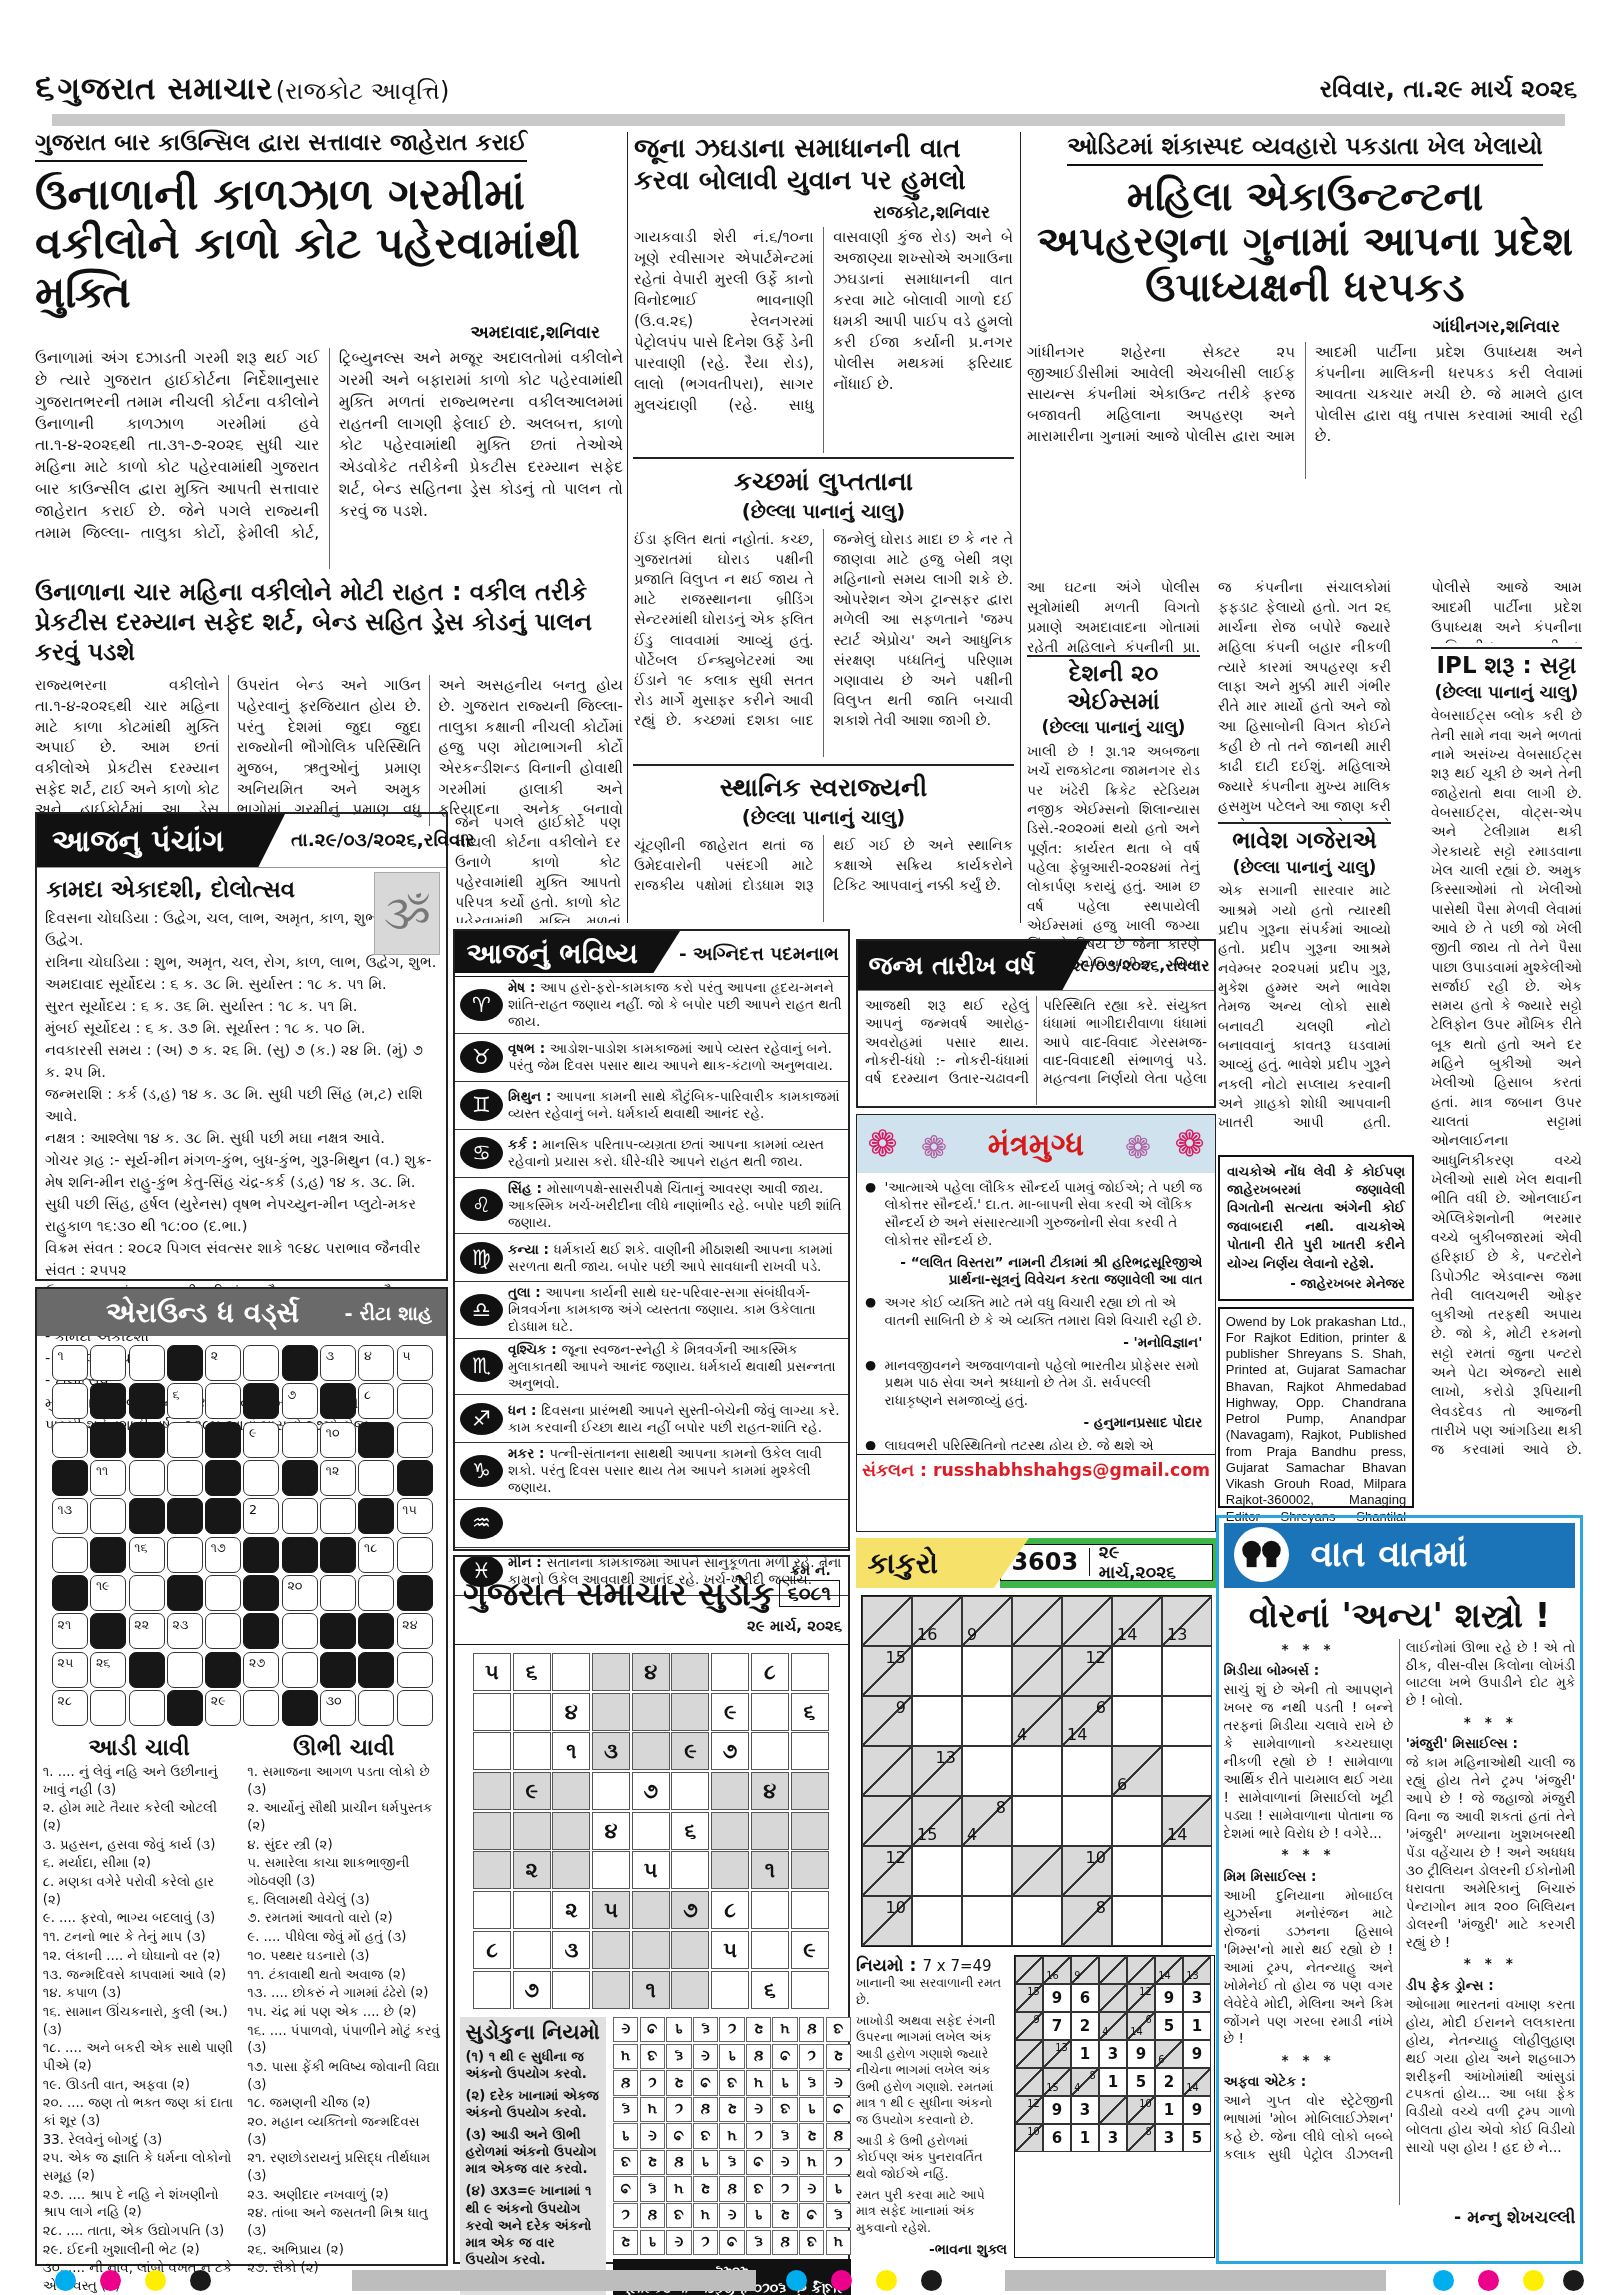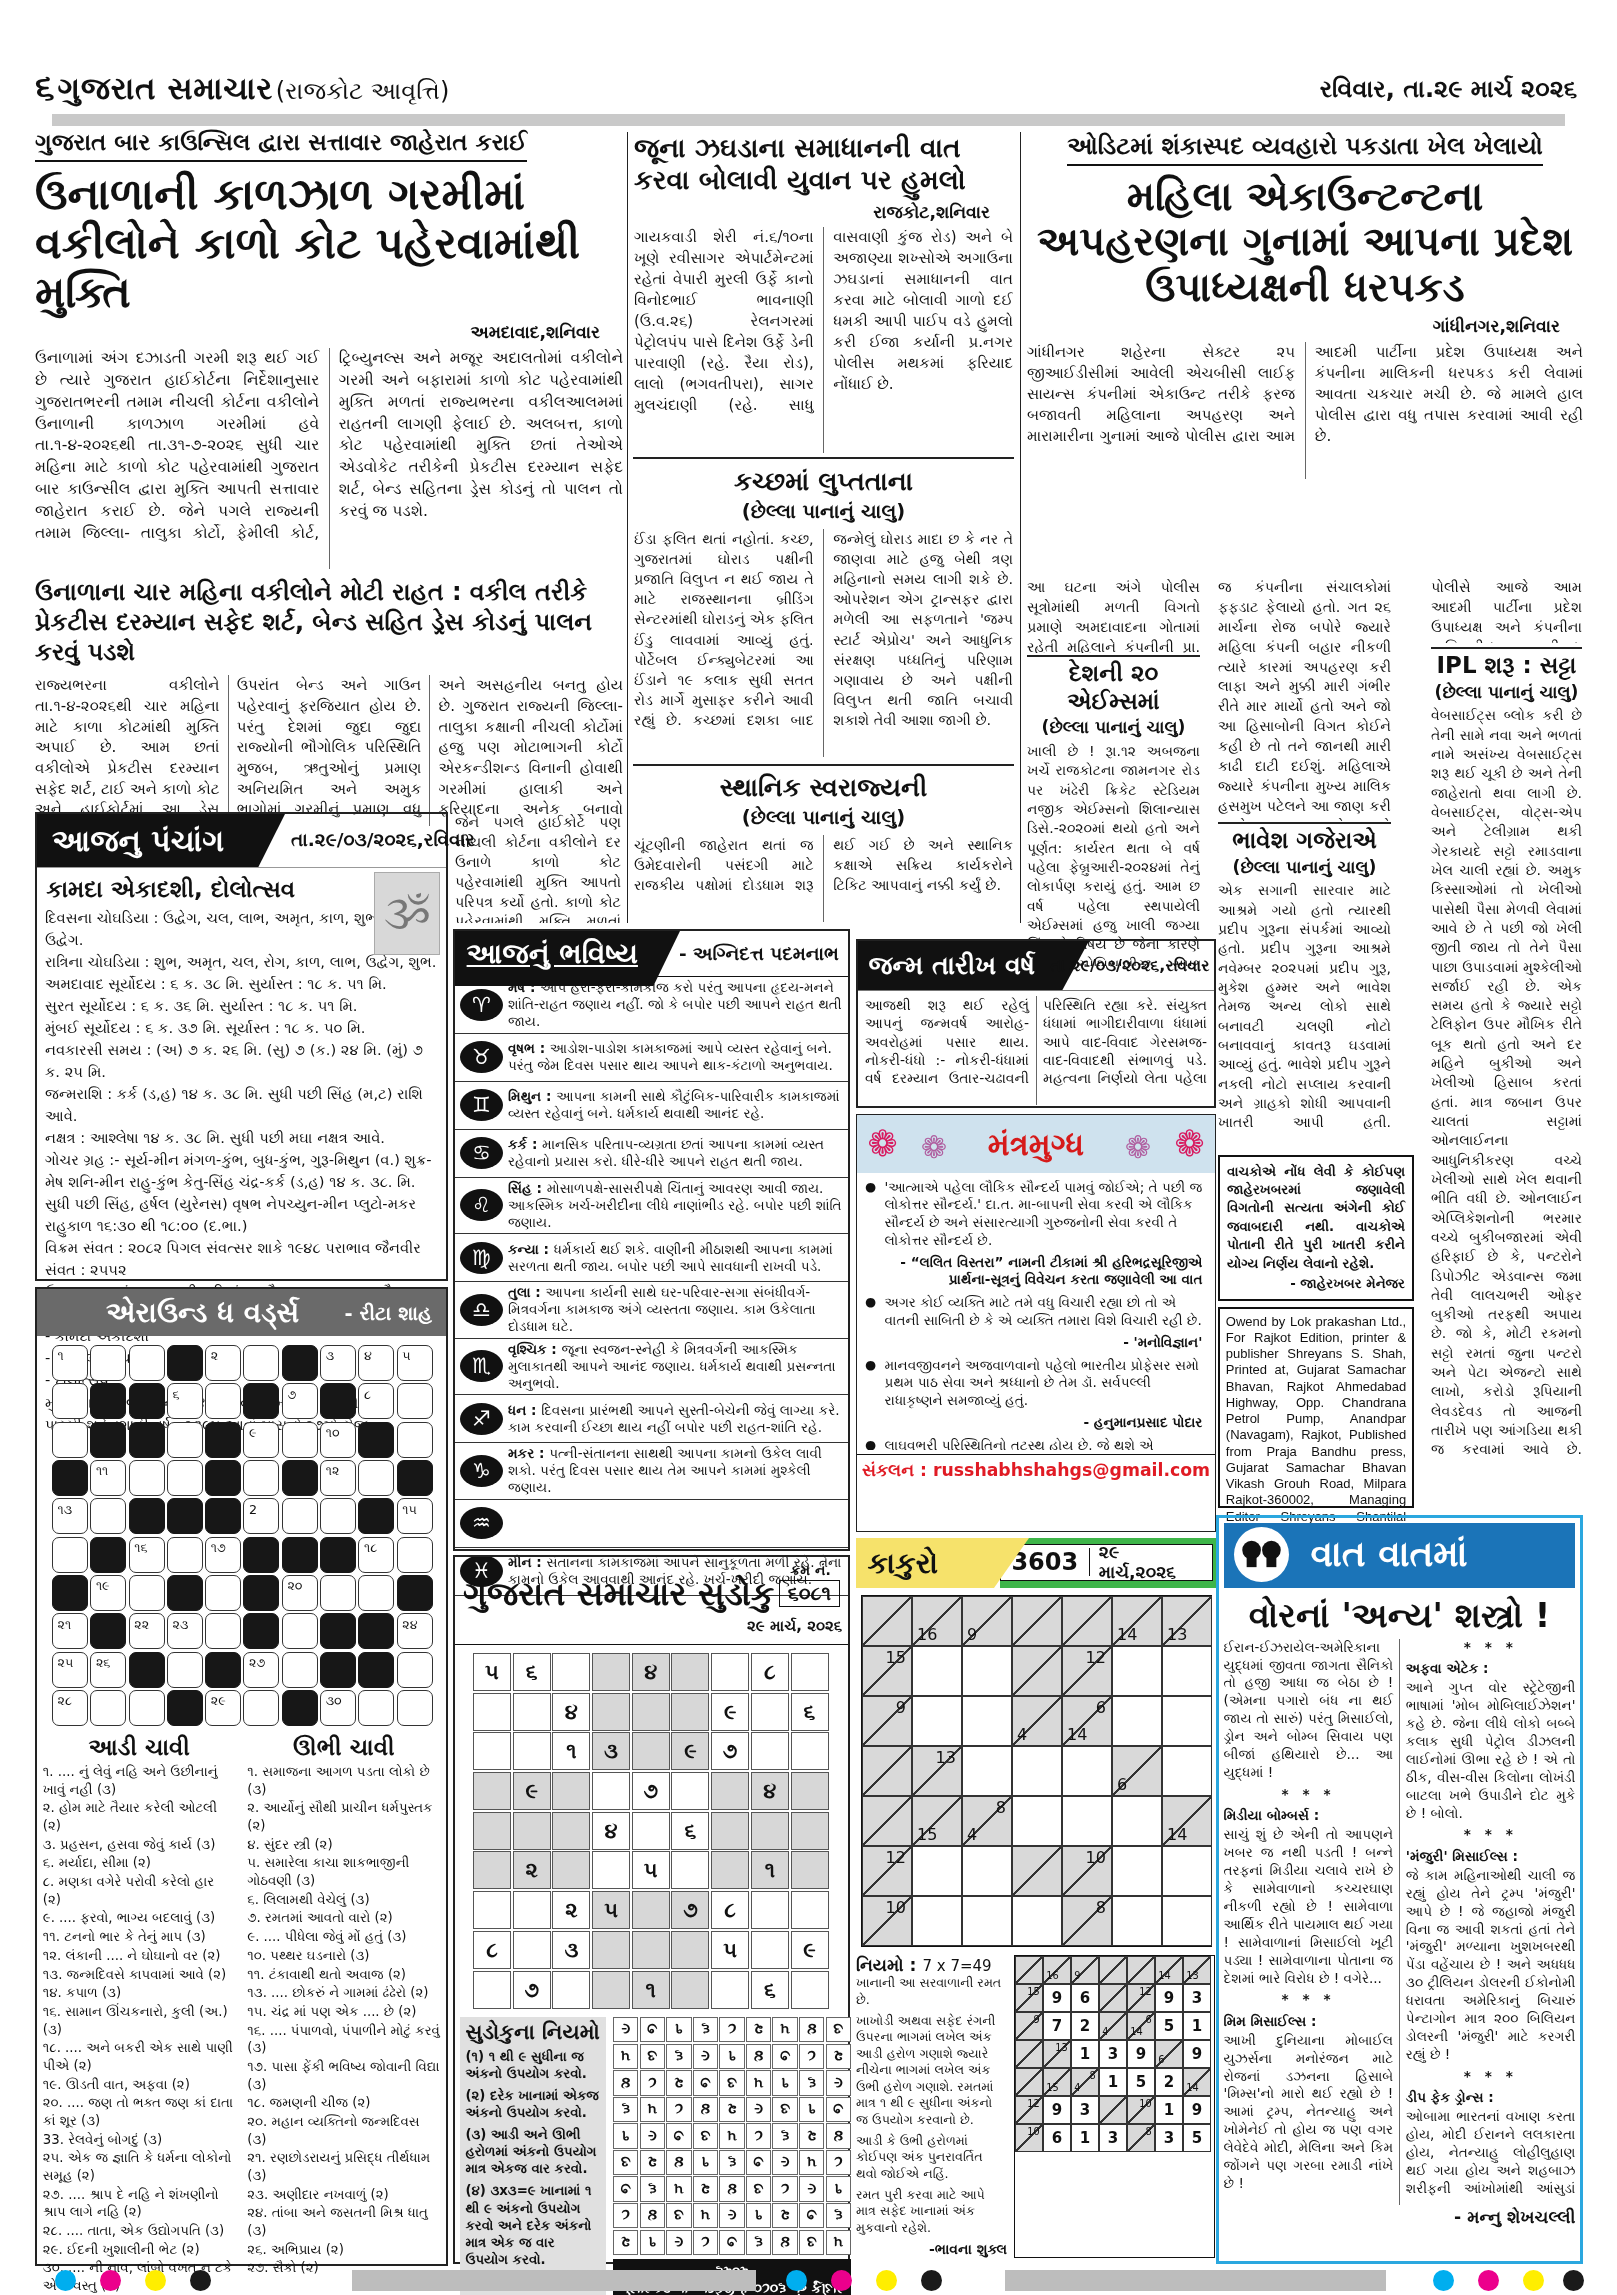--- a/index.html
+++ b/index.html
@@ -51,22 +51,22 @@
   .cw-black{background:#171717;border-color:#171717;}
   .cw-num{position:absolute;left:4.6px;top:2.3px;font-size:12.7px;}
   .cluehead{font-size:23px;font-weight:900;text-align:center;margin-top:8px;}
   .clues{font-size:13.3px;line-height:1.32;padding:2.3px 5.8px;}
   .clue{margin-bottom:1.2px;}
   #cw-cols{display:flex;}
   #cw-cols>div{width:50%;}
   
   #horo{left:453px;top:929px;width:397px;height:622px;border:2.3px solid #222;box-sizing:border-box;}
   #h-hdr{position:relative;height:45px;border-bottom:1.7px solid #111;}
-  #h-title{position:absolute;left:0;top:0;width:225px;height:55px;font-size:28px;font-weight:900;
-           line-height:45px;padding-left:11.6px;box-sizing:border-box;text-decoration:underline;}
+  #h-title{position:absolute;left:0;top:0;width:225px;height:42px;font-size:28px;font-weight:900;
+           line-height:45px;padding-left:11.6px;box-sizing:border-box;}
   #h-author{position:absolute;right:9.2px;top:11.6px;font-size:18.5px;font-weight:bold;}
   .h-row{display:flex;border-bottom:1.2px solid #333;min-height:47px;align-items:center;}
   .h-icon{flex:0 0 53px;text-align:center;}
   .h-icon span{display:inline-block;width:43px;height:32px;background:#111;color:#fff;border-radius:50%;
                font-size:21px;line-height:32px;}
   .h-text{font-size:13.6px;line-height:1.25;padding:2.3px 4.6px 2.3px 0;}
   .h-name{font-weight:900;}
   
   #sudoku{left:453px;top:1555px;width:397px;height:709px;border:2.3px solid #222;box-sizing:border-box;}
   #sd-hdr{position:relative;height:87px;border-bottom:1.7px solid #111;}
@@ -994,21 +994,20 @@
             <rect x="23" y="55" width="18" height="18" fill="#111"></rect>
           <circle cx="68" cy="42" r="17" fill="#111"></circle>
             <rect x="59" y="55" width="18" height="18" fill="#111"></rect>
         </svg>
       </div>
       <div id="vv-title">વાત વાતમાં</div>
     </div>
     <div id="vv-head">વોરનાં 'અન્ય' શસ્ત્રો !</div>
     <div id="vv-body">
         <div class="vv-sec">
-          <p class="vv-p">ઈરાન-ઈઝરાયેલ-અમેરિકાના યુદ્ધમાં જીવતા જાગતા સૈનિકો તો હજી આધા જ બેઠા છે ! (એમના પગારો બંધ ના થઈ જાય તો સારું) પરંતુ મિસાઈલો, ડ્રોન અને બોમ્બ સિવાય પણ બીજાં હથિયારો છે... આ યુદ્ધમાં !</p>
           <div class="vv-star">* * *</div>
         </div>
         <div class="vv-sec">
           <div class="vv-h">મિડીયા બોમ્બર્સ :</div>
           <p class="vv-p">સાચું શું છે એની તો આપણને ખબર જ નથી પડતી ! બન્ને તરફનાં મિડીયા ચલાવે રાખે છે કે સામેવાળાનો કચ્ચરઘાણ નીકળી રહ્યો છે ! સામેવાળા આર્થિક રીતે પાયમાલ થઈ ગયા ! સામેવાળાનાં મિસાઈલો ખૂટી પડ્યા ! સામેવાળાના પોતાના જ દેશમાં ભારે વિરોધ છે ! વગેરે...</p>
           <div class="vv-star">* * *</div>
         </div>
         <div class="vv-sec">
           <div class="vv-h">મિમ મિસાઈલ્સ :</div>
           <p class="vv-p">આખી દુનિયાના મોબાઈલ યુઝર્સના મનોરંજન માટે રોજનાં ડઝનના હિસાબે 'મિમ્સ'નો મારો થઈ રહ્યો છે ! આમાં ટ્રમ્પ, નેતન્યાહુ અને ખોમેનેઈ તો હોય જ પણ વગર લેવેદેવે મોદી, મેલિના અને કિમ જોંગને પણ ગરબા રમાડી નાંખે છે !</p>

